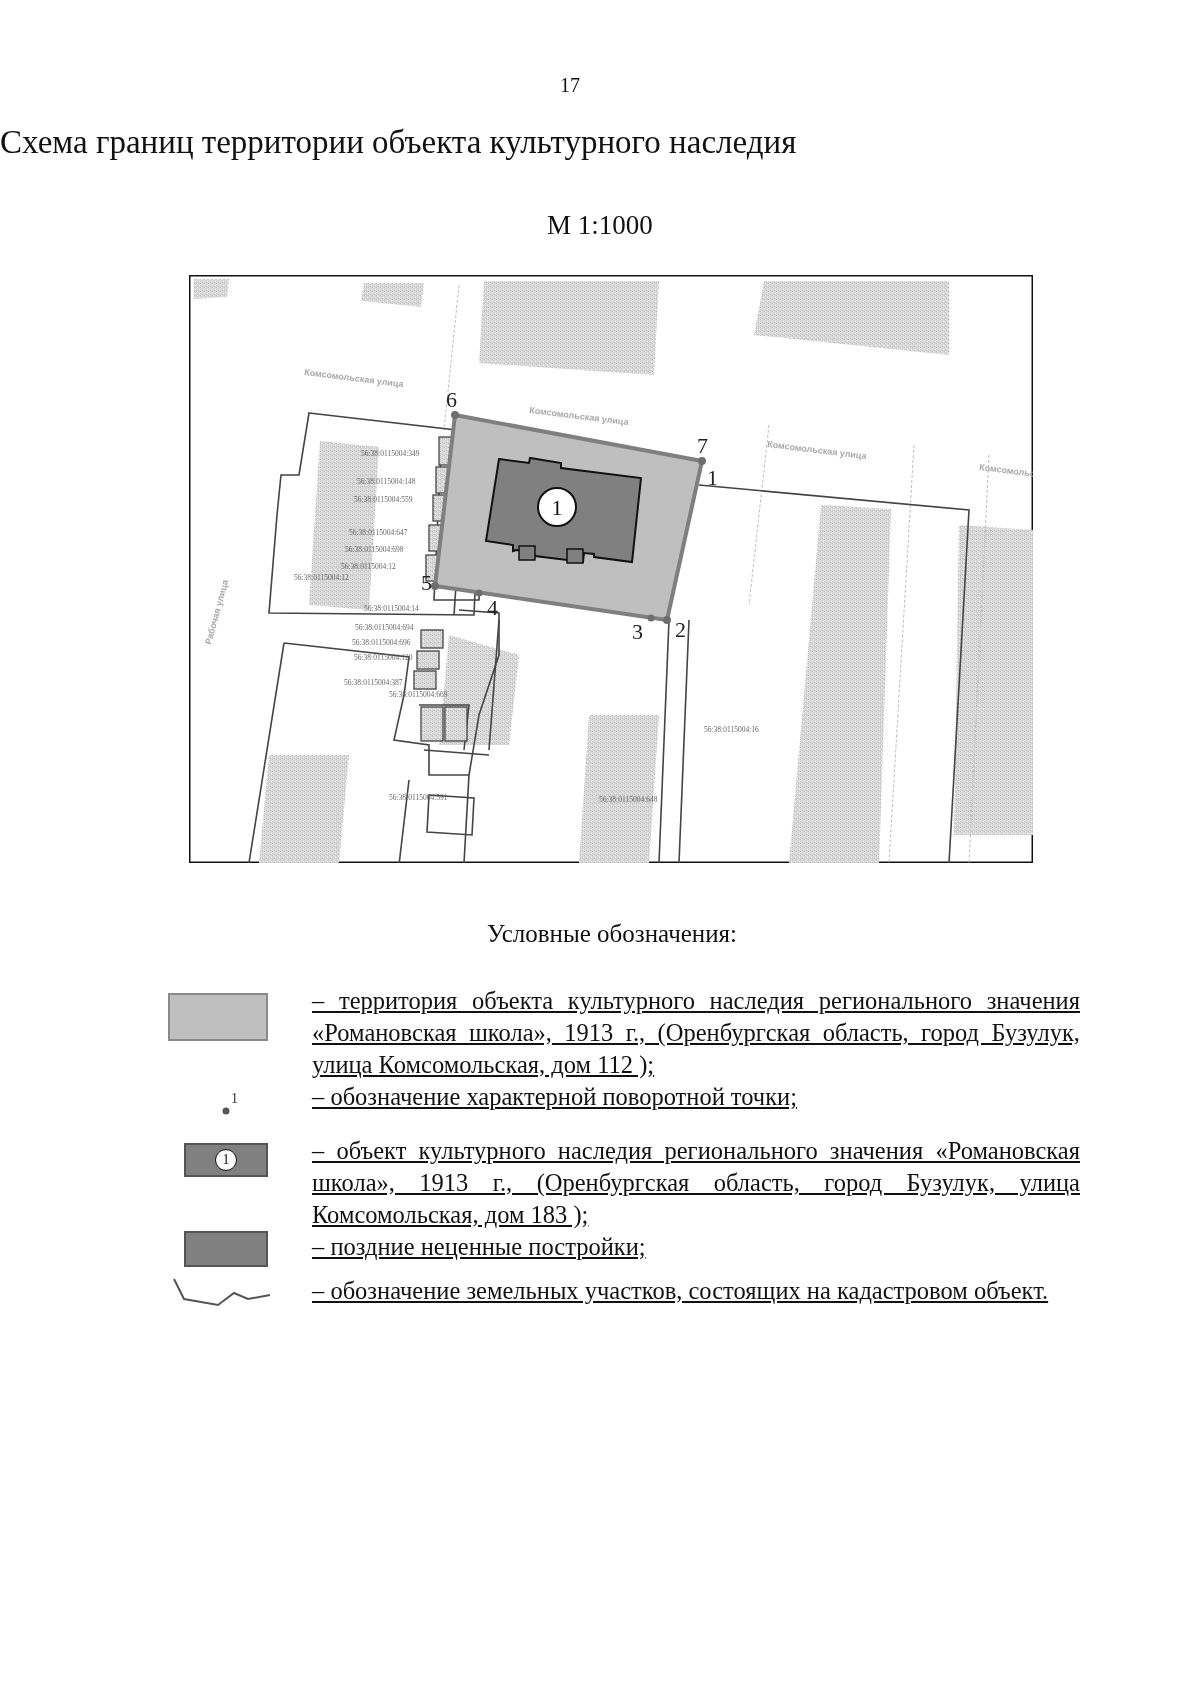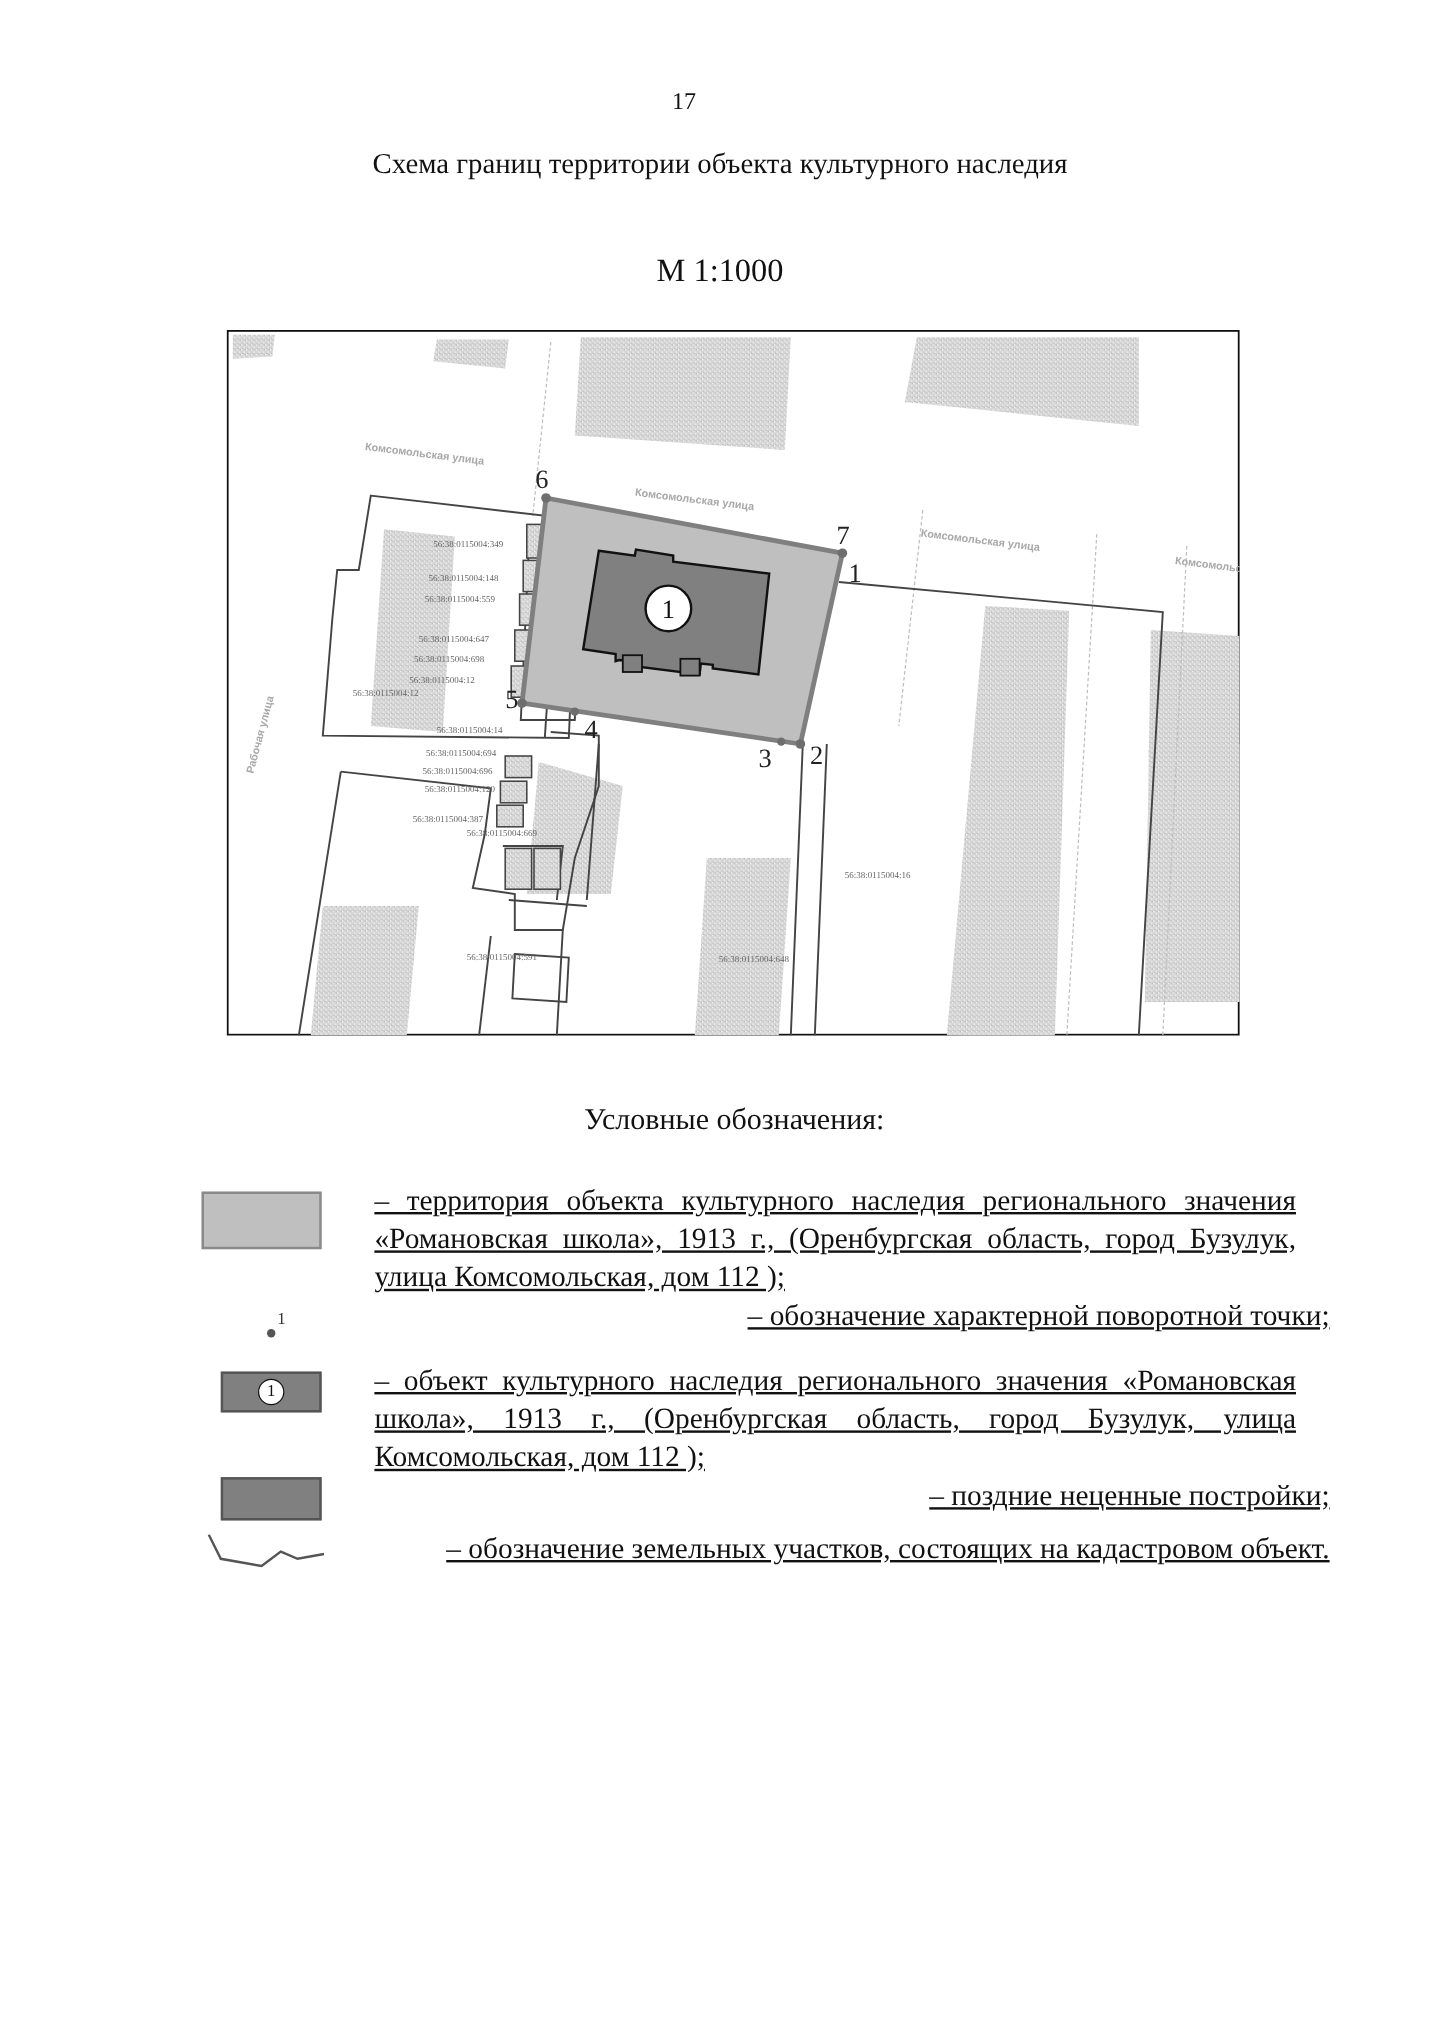--- a/index.html
+++ b/index.html
@@ -1,28 +1,28 @@
 <!DOCTYPE html>
 <html><head>
 <meta charset="utf-8">
 <style>
   html, body { margin: 0; padding: 0; background: #ffffff; }
   body { width: 1200px; height: 1697px; position: relative; overflow: hidden;
          font-family: "Liberation Serif", "DejaVu Serif", serif; color: #111; }
   .page-number { position: absolute; top: 74px; left: 0; width: 1140px; text-align: center; font-size: 20px; }
-  .title { position: absolute; top: 124px; left: 0; width: 1200px; text-align: center; font-size: 24px; }
+  .title { position: absolute; top: 124px; left: 0; width: 1200px; text-align: left; font-size: 33px; }
   .scale { position: absolute; top: 210px; left: 0; width: 1200px; text-align: center; font-size: 27px; }
   .map { position: absolute; left: 189px; top: 275px; width: 844px; height: 588px; }
   .map svg { display: block; }
   .legend-title { position: absolute; top: 920px; left: 12px; width: 1200px; text-align: center; font-size: 25px; }
   .legend { position: absolute; left: 160px; top: 985px; width: 920px; }
   .legend-row { position: absolute; left: 0; width: 920px; }
   .legend-symbol { position: absolute; left: 0; }
   .legend-text { position: absolute; left: 152px; width: 768px; font-size: 24.5px; line-height: 32px; text-align: justify; text-decoration: underline; }
-  .legend-text.nojust { text-align: right; margin-left: 28px; }
+  .legend-text.nojust { text-align: left; }
   .sym-territory { width: 100px; height: 48px; background: #bfbfbf; border: 2px solid #8a8a8a; box-sizing: border-box; top: 8px; left: 8px; }
   .sym-point { left: 56px; top: 0; width: 40px; height: 40px; }
   .sym-object { width: 84px; height: 34px; background: #808080; border: 2px solid #555; box-sizing: border-box; left: 24px; top: 8px; display:flex; align-items:center; justify-content:center; }
   .sym-object .circ { width: 22px; height: 22px; border-radius: 50%; background: #fff; border: 1.5px solid #111; box-sizing: border-box; font-size: 14px; line-height: 19px; text-align: center; }
   .sym-later { width: 84px; height: 36px; background: #808080; border: 2px solid #555; box-sizing: border-box; left: 24px; top: 0; }
   .sym-cadastral { left: 10px; top: 0; width: 110px; height: 40px; }
 </style>
 </head>
 <body>
 
@@ -162,21 +162,21 @@
     <svg class="legend-symbol sym-point" viewBox="0 0 40 40">
       <circle cx="10" cy="30" r="3.5" fill="#555"></circle>
       <text x="15" y="22" font-size="14" fill="#333" font-family="Liberation Serif, serif">1</text>
     </svg>
     <div class="legend-text nojust">– обозначение характерной поворотной точки;</div>
   </div>
   <div class="legend-row" style="top:150px;">
     <div class="legend-symbol sym-object">
       <div class="circ">1</div>
     </div>
-    <div class="legend-text">– объект культурного наследия регионального значения «Романовская школа», 1913 г., (Оренбургская область, город Бузулук, улица Комсомольская, дом 112 );</div>
+    <div class="legend-text">– объект культурного наследия регионального значения «Романовская школа», 1913 г., (Оренбургская область, город Бузулук, улица Комсомольская, дом 183 );</div>
   </div>
   <div class="legend-row" style="top:246px;">
     <div class="legend-symbol sym-later"></div>
     <div class="legend-text nojust">– поздние неценные постройки;</div>
   </div>
   <div class="legend-row" style="top:290px;">
     <svg class="legend-symbol sym-cadastral" viewBox="0 0 110 40">
       <polyline points="4,4 14,24 48,30 64,18 78,24 100,20" fill="none" stroke="#555" stroke-width="2"></polyline>
     </svg>
     <div class="legend-text nojust">– обозначение земельных участков, состоящих на кадастровом объект.</div>

